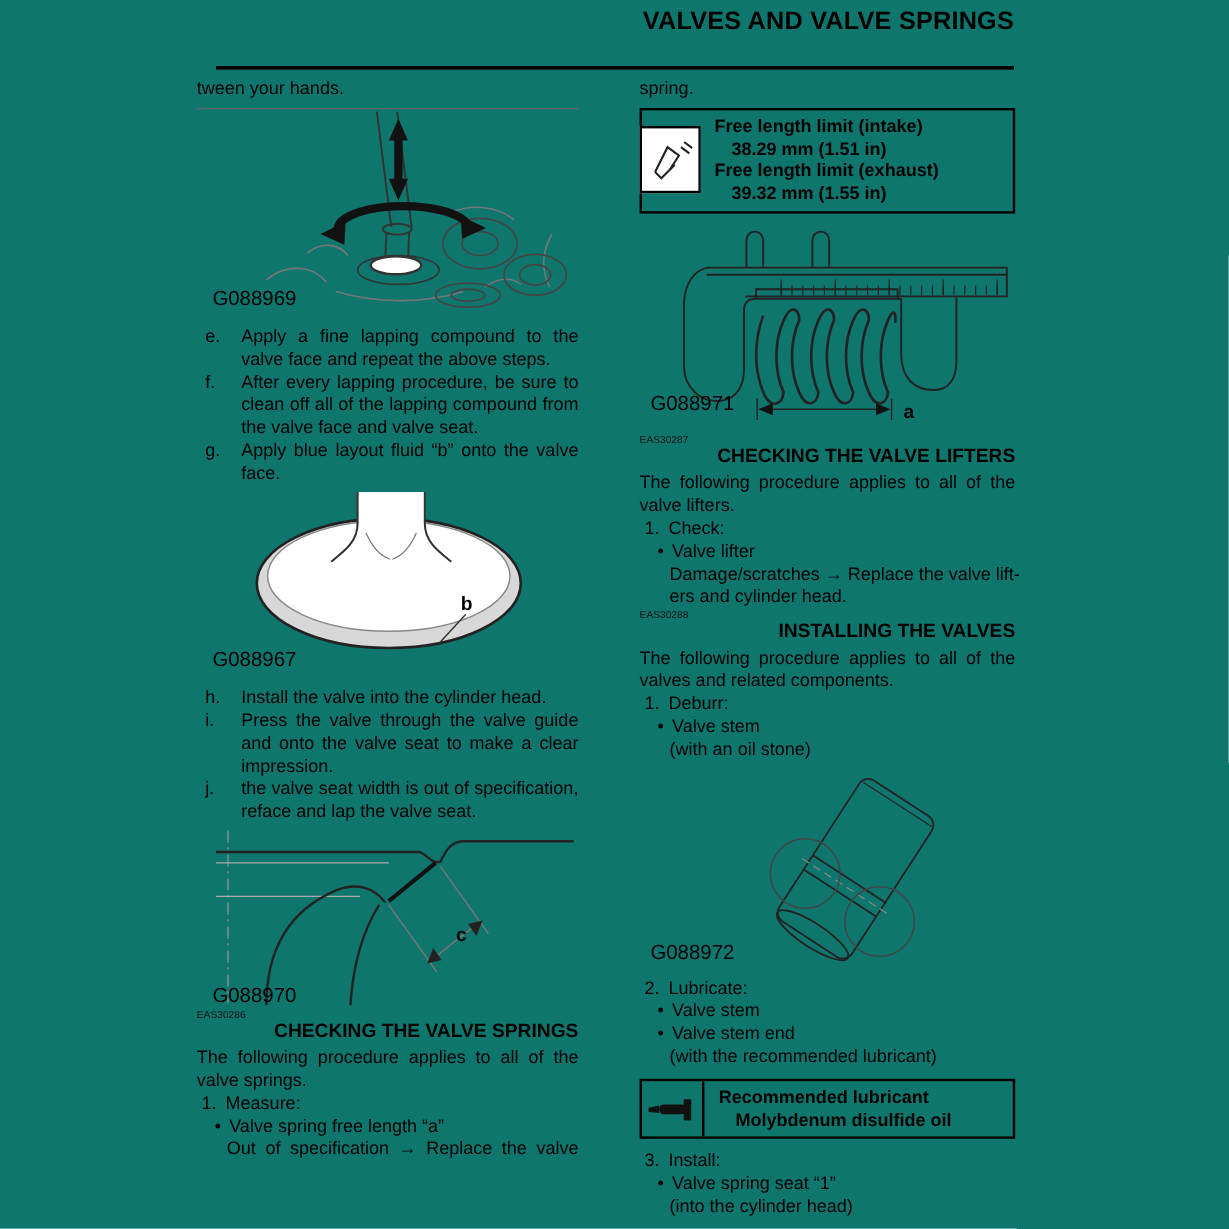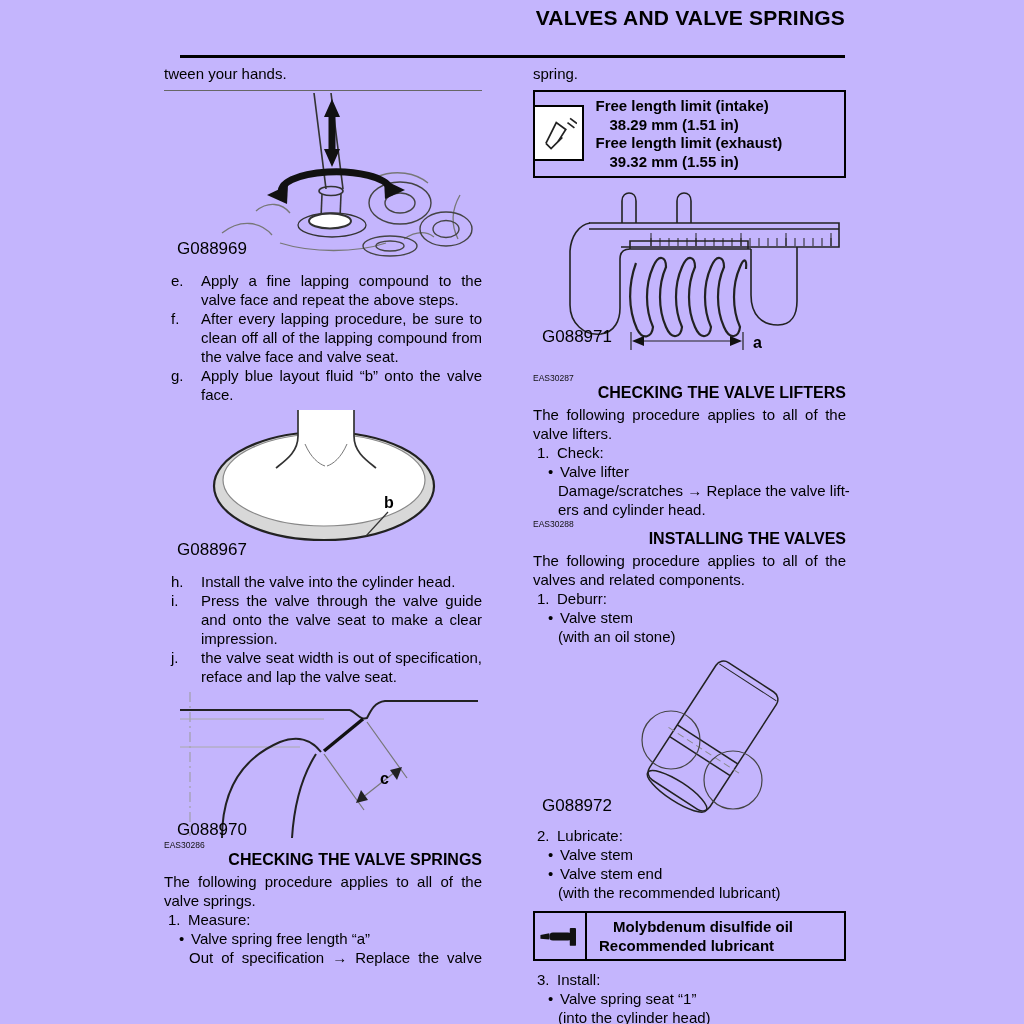--- a/index.html
+++ b/index.html
@@ -1,16 +1,16 @@
 <!DOCTYPE html>
 <html><head>
 <meta charset="utf-8">
 <style>
   html,body{margin:0;padding:0;background:#fff;}
-  .page{position:relative;width:1024px;height:1024px;background:#c4b5fd;
+  .page{position:relative;width:1024px;height:1024px;background:#0f766e;
         font-family:"Liberation Sans", sans-serif;color:#000;overflow:hidden;}
   .title{position:absolute;top:6px;right:179px;font-size:21px;font-weight:700;letter-spacing:.2px;}
   .hrule{position:absolute;left:180px;right:179px;top:55px;height:3px;background:#000;}
   .col{position:absolute;top:64px;font-size:15px;line-height:19px;}
   .col-left{left:164px;width:318px;}
   .col-right{left:533px;width:313px;}
   .ln{white-space:nowrap;}
   .jl{white-space:nowrap;text-align:justify;text-align-last:justify;}
   .eas{font-size:8.5px;line-height:10px;color:#111;}
   .heading{font-size:16px;font-weight:700;line-height:20px;margin:0 0 2px;text-align:right;}
@@ -226,21 +226,21 @@
         </g>
         <g fill="#111">
           <path d="M99 150 L111 145 L111 155 Z"></path>
           <path d="M209 150 L197 145 L197 155 Z"></path>
         </g>
         <text class="figlabel" x="220" y="157">a</text>
       </svg>
       <figcaption class="cap cap-r" style="bottom:10px;">G088971</figcaption>
     </figure>
 
-    <div class="eas ln" style="margin-top:20px;">EAS30287</div>
+    <div class="eas ln" style="margin-top:8px;">EAS30287</div>
     <div class="heading ln">CHECKING THE VALVE LIFTERS</div>
     <div class="jl">The following procedure applies to all of the</div>
     <div class="ln">valve lifters.</div>
     <div class="step">
       <span class="num">1.</span>
       <span>Check:</span>
     </div>
     <div class="bul ln">Valve lifter</div>
     <div class="cont jl">Damage/scratches → Replace the valve lift-</div>
     <div class="cont ln">ers and cylinder head.</div>
@@ -284,22 +284,22 @@
       <div class="lubicon">
         <svg width="42" height="32" viewBox="0 0 44 36">
           <g fill="#111">
             <rect x="10" y="14" width="25" height="9" rx="4"></rect>
             <polygon points="0,17 10,15 10,22 0,21"></polygon>
             <rect x="33" y="9" width="7" height="20" rx="1"></rect>
           </g>
         </svg>
       </div>
       <div class="lubtext">
+        <div class="ln">Recommended lubricant</div>
         <div class="ln indent">Molybdenum disulfide oil</div>
-        <div class="ln">Recommended lubricant</div>
       </div>
     </div>
 
     <div class="step">
       <span class="num">3.</span>
       <span>Install:</span>
     </div>
     <div class="bul ln">Valve spring seat “1”</div>
     <div class="cont ln">(into the cylinder head)</div>
 

